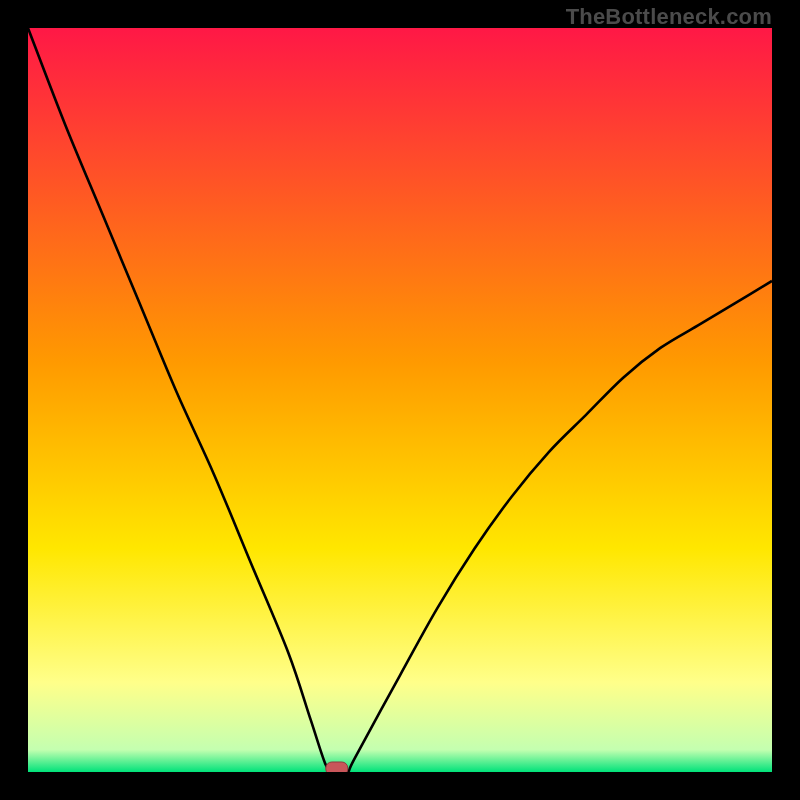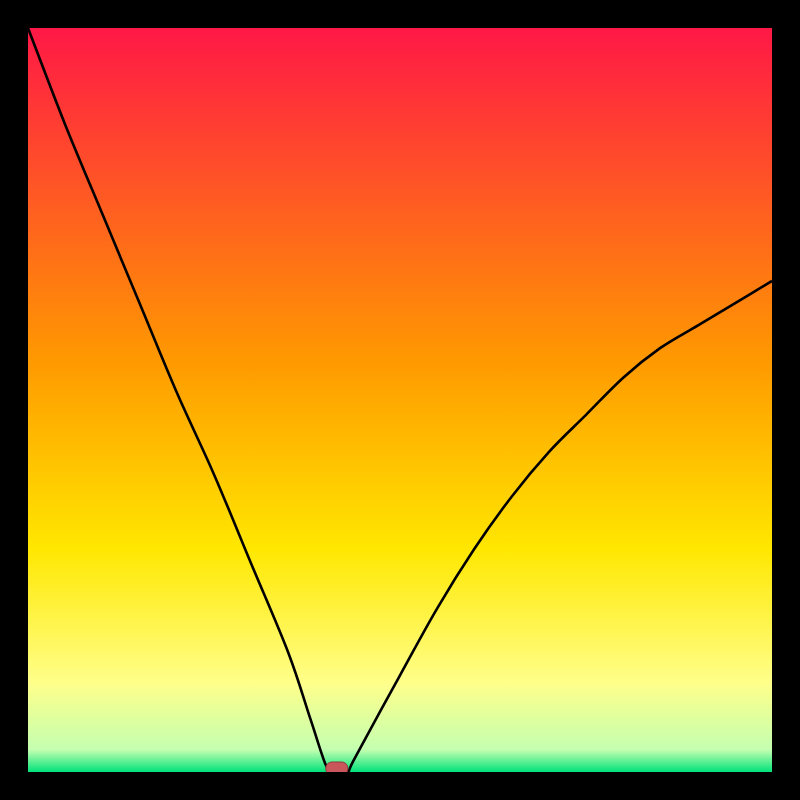--- a/index.html
+++ b/index.html
@@ -38,20 +38,21 @@
   svg {
     display: block;
     width: 744px;
     height: 744px;
   }
 </style>
 </head>
 <body>
 
 <div class="frame">
+  <div class="watermark">TheBottleneck.com</div>
 
   <div class="plot">
     <svg id="plot-svg" viewBox="0 0 744 744">
       <defs>
         <linearGradient id="bg-grad" x1="0" y1="0" x2="0" y2="1">
             <stop offset="0%" stop-color="#ff1846"></stop>
             <stop offset="45%" stop-color="#ff9a00"></stop>
             <stop offset="70%" stop-color="#ffe700"></stop>
             <stop offset="88%" stop-color="#ffff8a"></stop>
             <stop offset="97%" stop-color="#c4ffb0"></stop>

